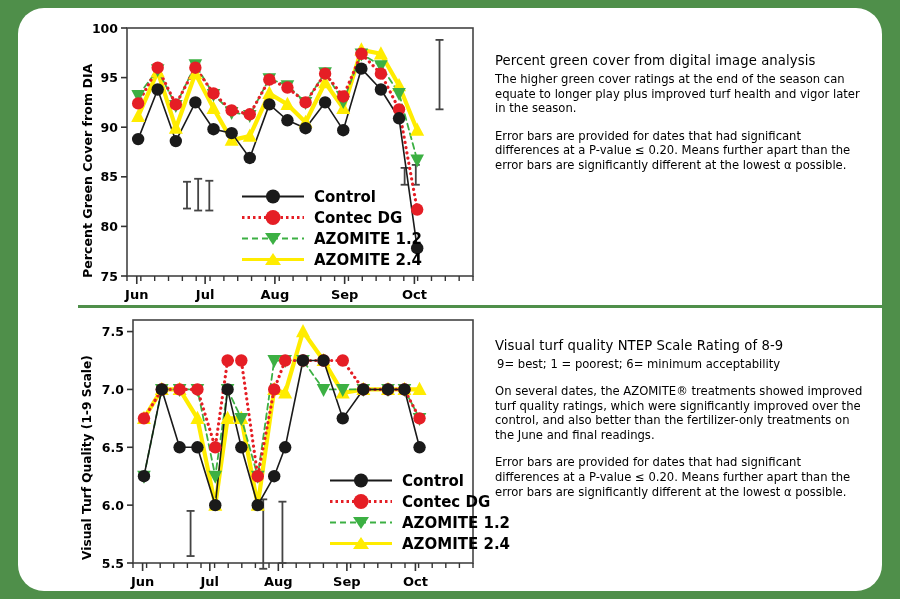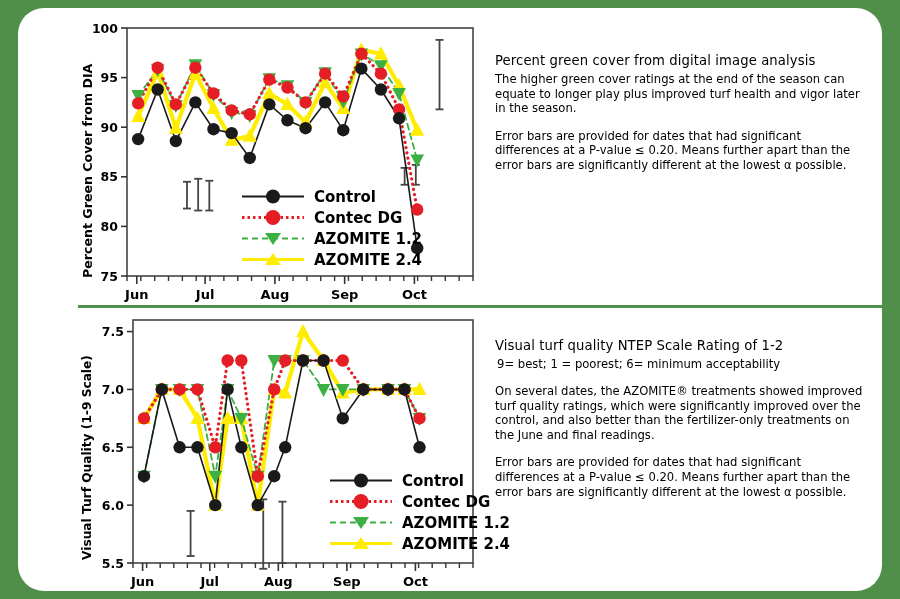--- a/index.html
+++ b/index.html
@@ -475,20 +475,20 @@
           <svg width="66" height="21" viewBox="0 0 66 21">
             <line x1="2" y1="10.5" x2="64" y2="10.5" stroke="#ffec00" stroke-width="3"></line>
             <polygon points="33,4 41,16 25,16" fill="#ffec00"></polygon>
           </svg>
         </div>
         <div class="legend-label">AZOMITE 2.4</div>
       </div>
     </div>
 
     <div class="textpanel" style="left:477px; top:330px; width:372px;">
-      <p class="tp-title">Visual turf quality NTEP Scale Rating of 1-2</p>
+      <p class="tp-title">Visual turf quality NTEP Scale Rating of 8-9</p>
       <p class="tp-sub">9= best; 1 = poorest; 6= minimum acceptability</p>
       <p class="tp-para">On several dates, the AZOMITE® treatments showed improved turf quality ratings, which were significantly improved over the control, and also better than the fertilizer-only treatments on the June and final readings.</p>
       <p class="tp-para">Error bars are provided for dates that had significant differences at a P-value ≤ 0.20. Means further apart than the error bars are significantly different at the lowest α possible.</p>
     </div>
 
   </div>
 </div>
 
 </body></html>

